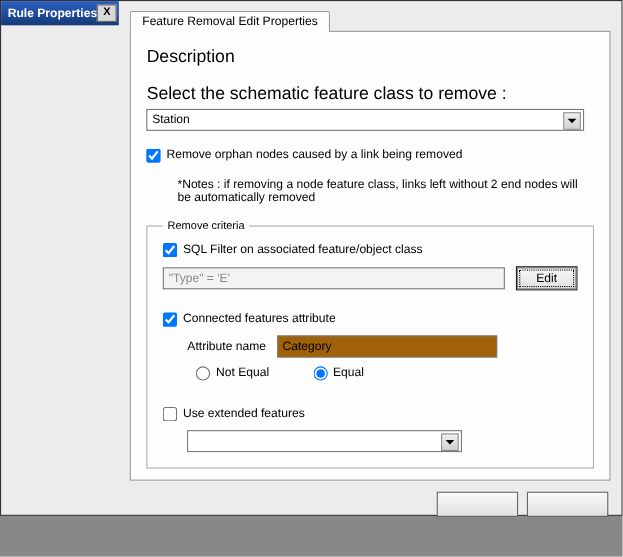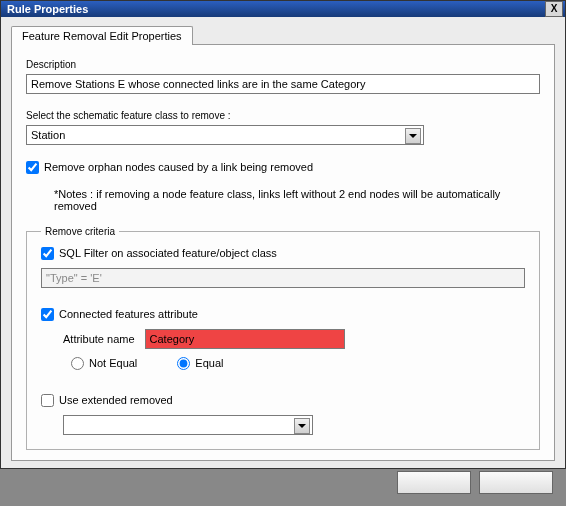--- a/index.html
+++ b/index.html
@@ -11,21 +11,21 @@
     width: 566px;
     height: 506px;
     overflow: hidden;
   }
   .window {
     width: 566px;
     height: 469px;
     background: #ececec;
     border: 1px solid #333;
     display: flex;
-    flex-direction: column;
+    flex-direction: row;
   }
   .titlebar {
     background: linear-gradient(to bottom, #2b5fbf, #173a78);
     color: #fff;
     height: 22px;
     display: flex;
     align-items: center;
     padding: 0 2px 0 6px;
     font-weight: bold;
     font-size: 11px;
@@ -67,21 +67,21 @@
   }
   .tab-panel {
     border: 1px solid #999;
     background: #fdfdfd;
     flex: 1;
     padding: 14px 14px 10px 14px;
     display: flex;
     flex-direction: column;
     gap: 4px;
   }
-  .label { font-size: 10px; color: #000; }
+  .label { font-size: 16px; color: #000; }
   .text-input {
     width: 100%;
     height: 20px;
     border: 1px solid #7a7a7a;
     background: #fff;
     font-size: 11px;
     padding: 2px 4px;
     font-family: Tahoma, Arial, sans-serif;
   }
   .text-input.readonly {
@@ -164,21 +164,21 @@
   .subrow {
     display: flex;
     align-items: center;
     gap: 10px;
     padding-left: 22px;
   }
   .attrname-input {
     width: 200px;
     height: 20px;
     border: 1px solid #7a7a7a;
-    background: #ef4444;
+    background: #a16207;
     font-size: 11px;
     padding: 2px 4px;
     font-family: Tahoma, Arial, sans-serif;
   }
   .radio-row {
     display: flex;
     gap: 40px;
     padding-left: 30px;
     align-items: center;
   }
@@ -219,21 +219,20 @@
   <div class="client">
     <div class="tab-strip">
       <div class="tab">
         <span>Feature Removal Edit Properties</span>
       </div>
     </div>
 
     <div class="tab-panel">
 
       <div class="label">Description</div>
-      <input class="text-input" type="text" value="Remove Stations E whose connected links are in the same Category" style="">
 
       <div class="spacer8"></div>
 
       <div class="label">Select the schematic feature class to remove :</div>
       <div class="select-wrap">
         <div class="select">
           <span>Station</span>
           <div class="select-arrow"></div>
         </div>
       </div>
@@ -249,20 +248,23 @@
 
       <fieldset class="group">
         <legend>Remove criteria</legend>
 
         <div class="row">
           <input type="checkbox" checked="" style="">
           <span>SQL Filter on associated feature/object class</span>
         </div>
         <div class="sql-row">
           <input class="text-input readonly" type="text" readonly="" value="&quot;Type&quot; = 'E'" style="">
+          <button class="btn focus">
+            <span>Edit</span>
+          </button>
         </div>
 
         <div class="spacer4"></div>
 
         <div class="row">
           <input type="checkbox" checked="" style="">
           <span>Connected features attribute</span>
         </div>
         <div class="subrow">
           <span>Attribute name</span>
@@ -276,21 +278,21 @@
           <label class="row">
             <input type="radio" name="eq" checked="" style="">
             <span>Equal</span>
           </label>
         </div>
 
         <div class="spacer8"></div>
 
         <div class="row">
           <input type="checkbox" style="">
-          <span>Use extended removed</span>
+          <span>Use extended features</span>
         </div>
         <div class="ext-select-wrap">
           <div class="select">
             <span></span>
             <div class="select-arrow"></div>
           </div>
         </div>
       </fieldset>
 
     </div>

